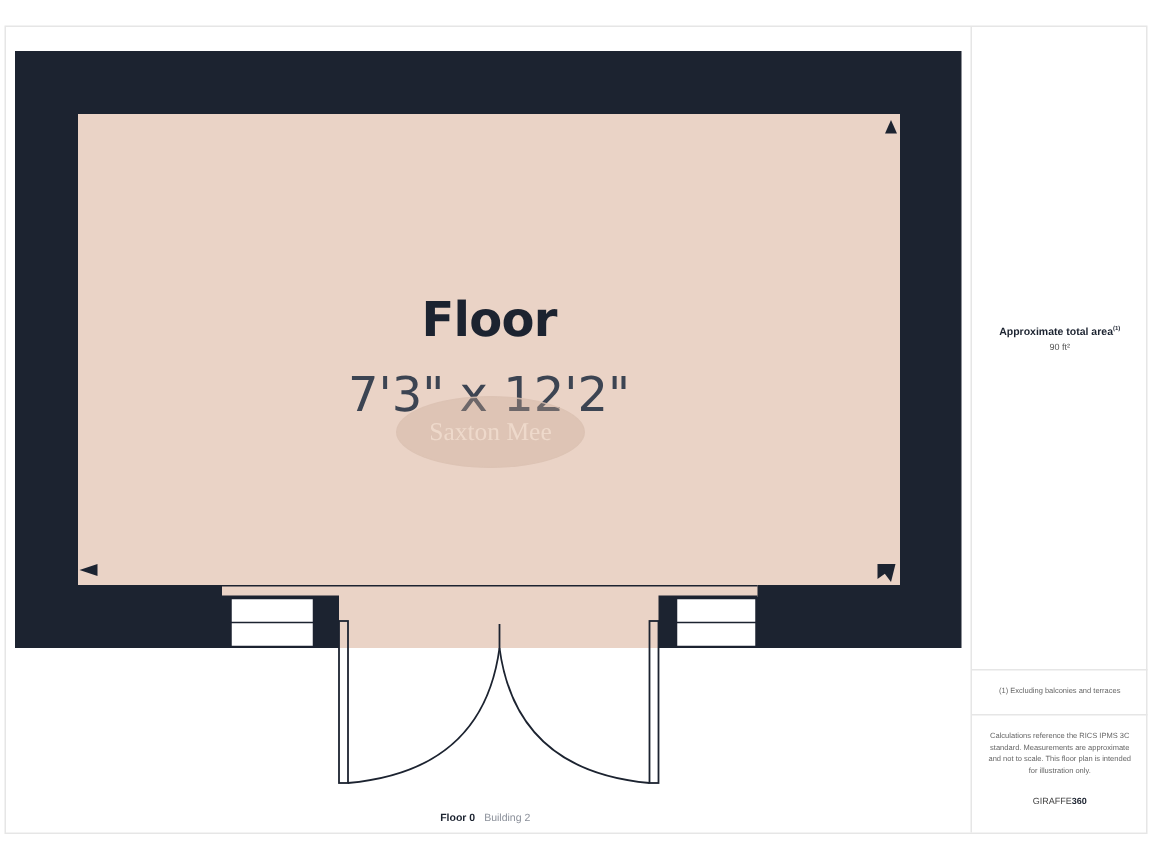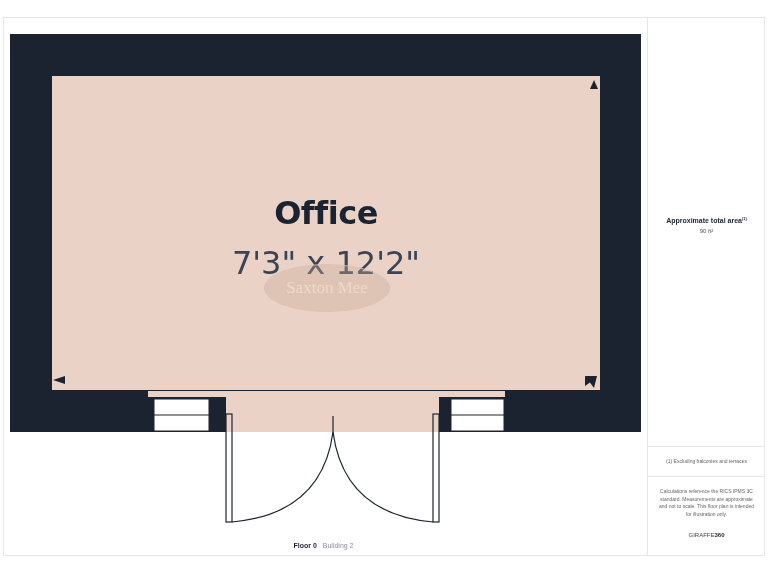--- a/index.html
+++ b/index.html
@@ -61,21 +61,21 @@
     <path d="M333 432 Q 322 514 232 522"></path>
     <path d="M333 432 Q 344 514 433 522"></path>
   </g>
 
   <polygon points="594,80 590,89 598,89" fill="#1c2330"></polygon>
   <polygon points="53,380 65,376 65,384" fill="#1c2330"></polygon>
   <polygon points="585,376 597,376 594,388" fill="#1c2330"></polygon>
   <polygon points="585,376 592,381 585,386" fill="#1c2330"></polygon>
 </svg>
 
-<div class="room-name">Office</div>
+<div class="room-name">Floor</div>
 <div class="room-dim">7'3" x 12'2"</div>
 <div class="watermark">Saxton Mee</div>
 
 <div class="floor-label">
   <span class="f">Floor 0</span>
   <span class="b">Building 2</span>
 </div>
 
 <div class="sidebar">
   <div class="area-block">

